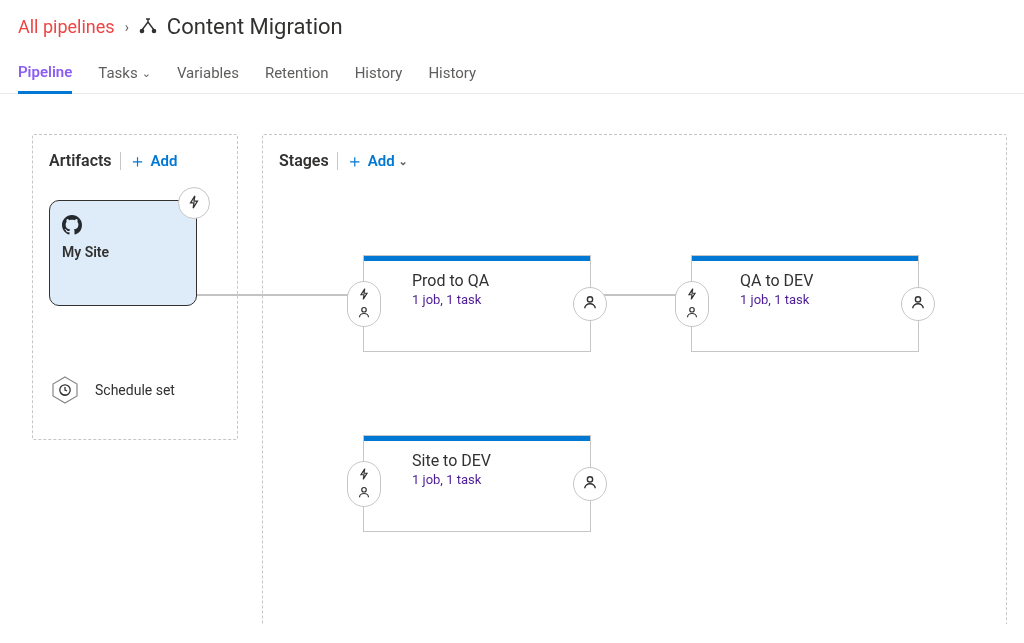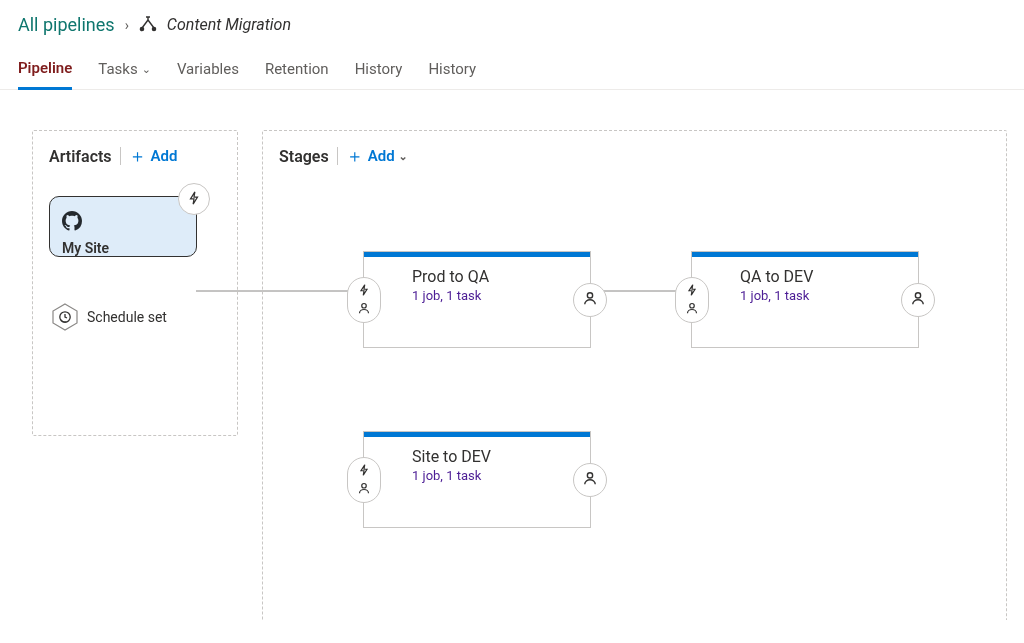--- a/index.html
+++ b/index.html
@@ -10,41 +10,41 @@
     color: #323130;
     background: #fff;
   }
   .breadcrumb {
     display: flex;
     align-items: center;
     gap: 10px;
     padding: 14px 18px 6px 18px;
     font-size: 18px;
   }
-  .breadcrumb a { color: #0f766e; text-decoration: none; }
+  .breadcrumb a { color: #ef4444; text-decoration: none; }
   .breadcrumb .chev { color: #605e5c; font-size: 14px; }
   .breadcrumb .title-ic { display:inline-flex; }
-  .breadcrumb .title { font-size: 16px; color: #323130; font-style: italic; }
+  .breadcrumb .title { font-size: 22px; color: #323130; }
   .tabs {
     display: flex;
     gap: 26px;
     padding: 12px 18px 0 18px;
     border-bottom: 1px solid #edebe9;
   }
   .tab {
     padding: 6px 0 10px 0;
     color: #605e5c;
     cursor: pointer;
     font-size: 15px;
     display: flex;
     align-items: center;
     gap: 4px;
   }
   .tab.active {
-    color: #7f1d1d;
+    color: #8b5cf6;
     font-weight: 600;
     border-bottom: 3px solid #0078d4;
     margin-bottom: -1px;
   }
   .canvas {
     position: relative;
     padding: 40px 18px 18px 32px;
     height: 530px;
   }
   .panel {
@@ -57,54 +57,54 @@
     width: 206px; height: 306px;
     padding: 16px;
   }
   .panel-stages {
     left: 262px; top: 40px;
     width: 745px; height: 570px;
     padding: 16px;
   }
   .panel-head {
     display: flex;
-    align-items: flex-start;
+    align-items: flex-end;
     gap: 8px;
     font-weight: 600;
     font-size: 16px;
     margin-bottom: 30px;
   }
   .vr { width:1px; height:18px; background:#c8c6c4; }
   .add-btn {
     display:flex; align-items:center; gap:4px;
     color:#0078d4; font-weight:600; cursor:pointer;
     font-size:15px;
   }
   .add-btn .plus { font-size:18px; line-height:1; font-weight:400; }
 
   .artifact-card {
     position: relative;
-    width: 148px; height: 61px;
+    width: 148px; height: 106px;
     background: #deecf9;
     border: 1px solid #323130;
     border-radius: 10px;
     padding: 14px 12px;
     margin-top: 18px;
   }
   .artifact-card .name { font-weight:600; margin-top:6px; font-size:14px; }
   .bolt-badge {
     position:absolute; right:-14px; top:-14px;
     width:32px; height:32px; border-radius:50%;
     background:#fff; border:1px solid #c8c6c4;
     display:flex; align-items:center; justify-content:center;
   }
 
   .schedule-row {
-    display:flex; align-items:center; gap:6px;
-    margin-top: 46px;
+    display:flex; align-items:center; gap:14px;
+    margin-top: 70px;
   }
   .hex {
     width:32px; height:28px;
     display:flex; align-items:center; justify-content:center;
     position:relative;
   }
   .hex svg { overflow:visible; }
 
   .stage-card {
     position:absolute;

